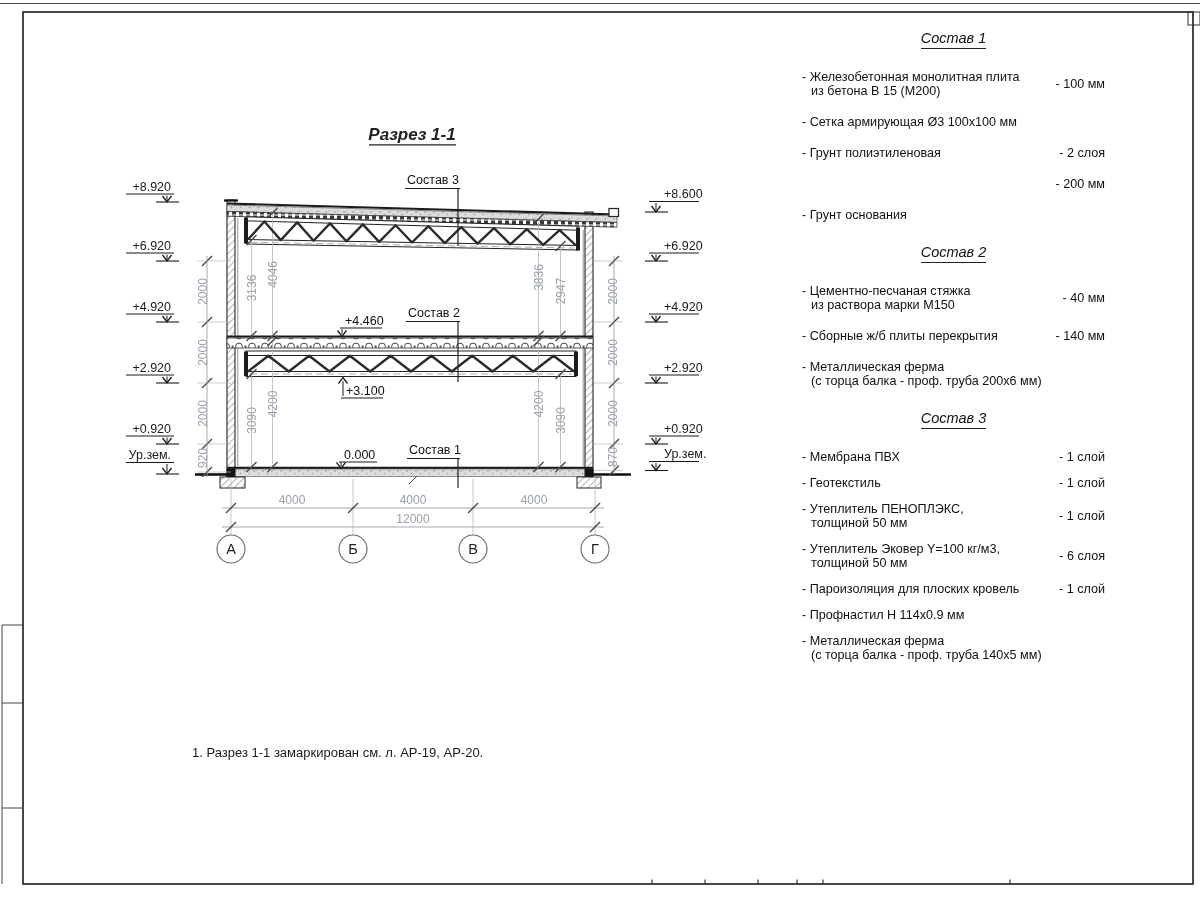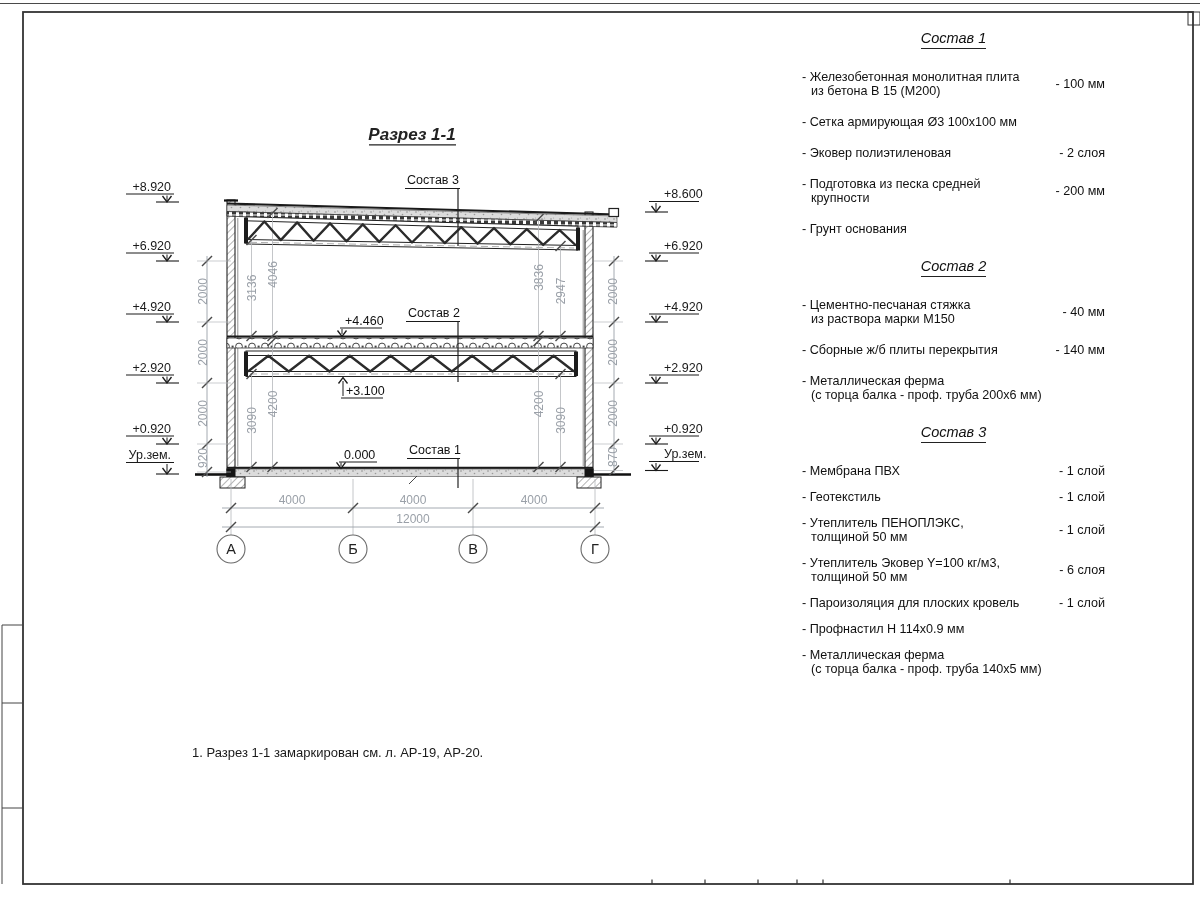--- a/index.html
+++ b/index.html
@@ -291,29 +291,25 @@
         </div>
         <div class="spec-value">- 100 мм</div>
       </div>
     <div class="spec-item">
         <div class="spec-text">
           <div>- Сетка армирующая Ø3 100х100 мм</div>
         </div>
       </div>
     <div class="spec-item">
         <div class="spec-text">
-          <div>- Эковер полиэтиленовая</div>
+          <div>- Грунт полиэтиленовая</div>
         </div>
         <div class="spec-value">-  2 слоя</div>
       </div>
     <div class="spec-item">
-        <div class="spec-text">
-          <div>- Подготовка из песка средней</div>
-          <div class="l2">крупности</div>
-        </div>
         <div class="spec-value">- 200 мм</div>
       </div>
     <div class="spec-item">
         <div class="spec-text">
           <div>- Грунт основания</div>
         </div>
       </div>
   </div>
   <div class="spec-section">
     <div class="spec-title"><span>Состав 2</span></div>

